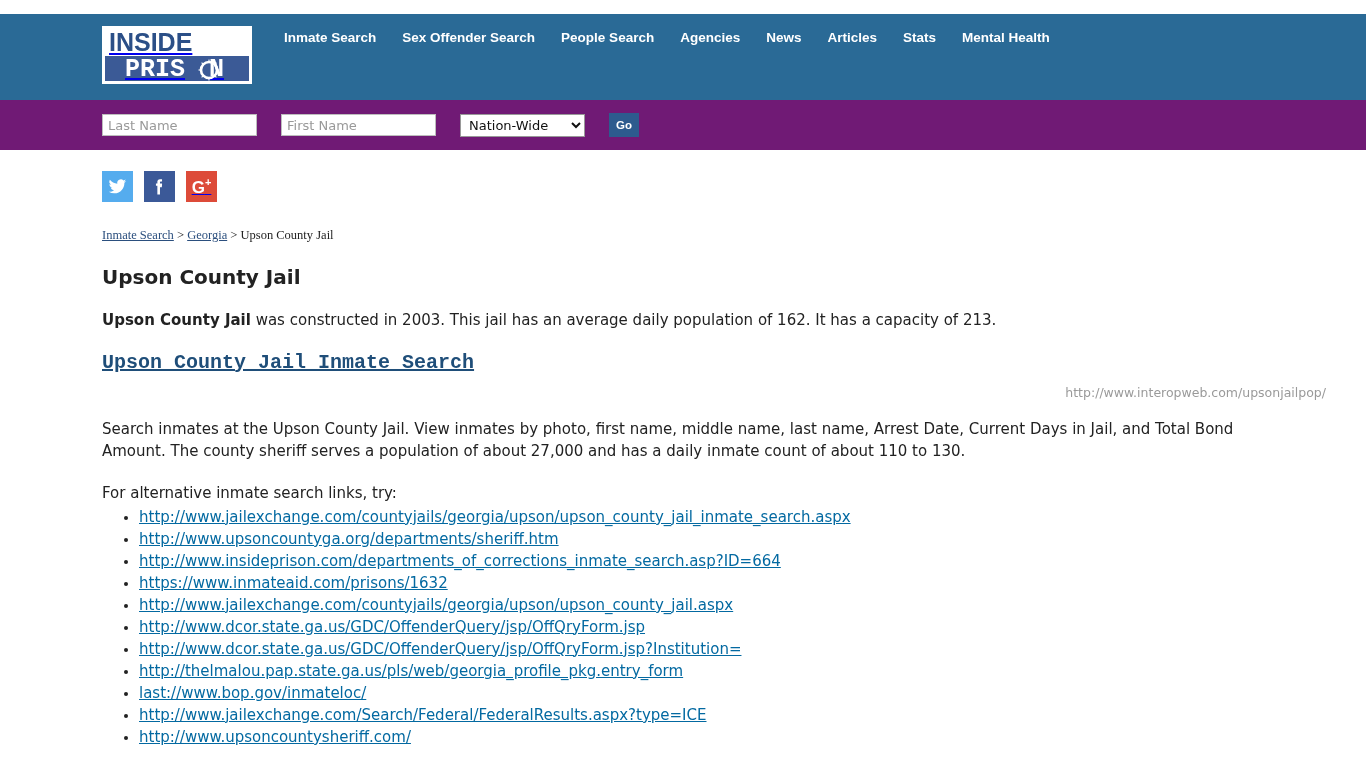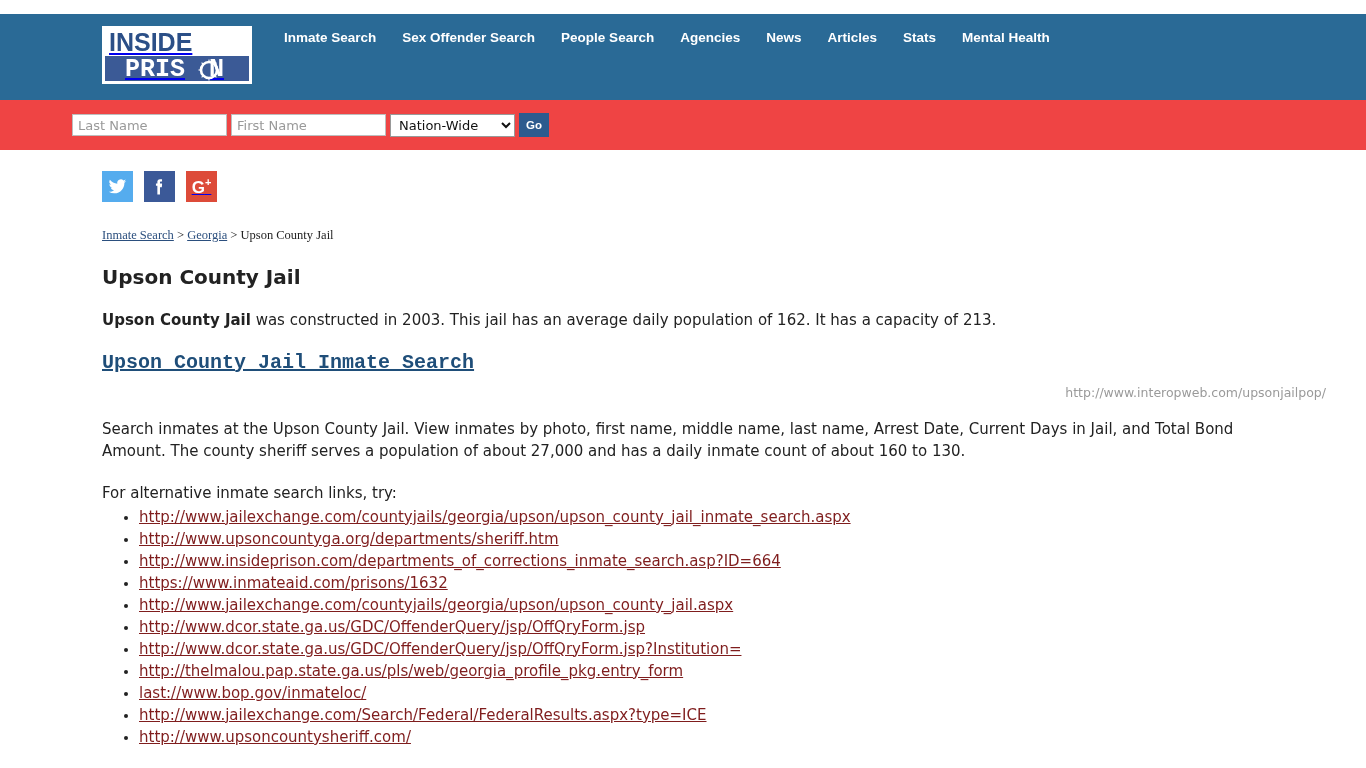--- a/index.html
+++ b/index.html
@@ -82,25 +82,25 @@
     font-family: "Liberation Sans", sans-serif;
     font-size: 13.5px;
     font-weight: bold;
     text-decoration: none;
     white-space: nowrap;
   }
 
   
   .search-bar {
     height: 50px;
-    background: #ef4444;
-    display: flex;
-    align-items: center;
-    padding-left: 72px;
-    gap: 4px;
+    background: #701a75;
+    display: flex;
+    align-items: center;
+    padding-left: 102px;
+    gap: 24px;
   }
   .search-bar input[type=text] {
     width: 155px;
     height: 22px;
     border: 1px solid #bdbdbd;
     background: #ffffff;
     font-family: "DejaVu Sans", sans-serif;
     font-size: 13px;
     color: #333;
     padding: 0 5px;
@@ -234,21 +234,21 @@
   }
   ul.alt-links li {
     margin: 0;
     padding: 0;
     line-height: 22px;
   }
   ul.alt-links li::marker { color: #222; font-size: 13px; }
   ul.alt-links a {
     font-family: "DejaVu Sans", sans-serif;
     font-size: 15px;
-    color: #7f1d1d;
+    color: #0369a1;
     text-decoration: underline;
   }
 
   h2.next-sect {
     margin: 18px 0 0 0;
     font-family: "DejaVu Sans", sans-serif;
     font-size: 20px;
     font-weight: bold;
   }
   h2.next-sect a {
@@ -337,21 +337,21 @@
   <h1 class="page-title">Upson County Jail</h1>
 
   <p class="intro"><b>Upson County Jail</b><span> was constructed in 2003. This jail has an average daily population of 162. It has a capacity of 213.</span></p>
 
   <h2 class="sect-title">
     <a href="#">Upson County Jail Inmate Search</a>
   </h2>
 
   <div class="src-url">http://www.interopweb.com/upsonjailpop/</div>
 
-  <p class="descr">Search inmates at the Upson County Jail. View inmates by photo, first name, middle name, last name, Arrest Date, Current Days in Jail, and Total Bond Amount. The county sheriff serves a population of about 27,000 and has a daily inmate count of about 160 to 130.</p>
+  <p class="descr">Search inmates at the Upson County Jail. View inmates by photo, first name, middle name, last name, Arrest Date, Current Days in Jail, and Total Bond Amount. The county sheriff serves a population of about 27,000 and has a daily inmate count of about 110 to 130.</p>
 
   <p class="alt-intro">For alternative inmate search links, try:</p>
 
   <ul class="alt-links">
     <li><a href="#">http://www.jailexchange.com/countyjails/georgia/upson/upson_county_jail_inmate_search.aspx</a></li>
     <li><a href="#">http://www.upsoncountyga.org/departments/sheriff.htm</a></li>
     <li><a href="#">http://www.insideprison.com/departments_of_corrections_inmate_search.asp?ID=664</a></li>
     <li><a href="#">https://www.inmateaid.com/prisons/1632</a></li>
     <li><a href="#">http://www.jailexchange.com/countyjails/georgia/upson/upson_county_jail.aspx</a></li>
     <li><a href="#">http://www.dcor.state.ga.us/GDC/OffenderQuery/jsp/OffQryForm.jsp</a></li>

